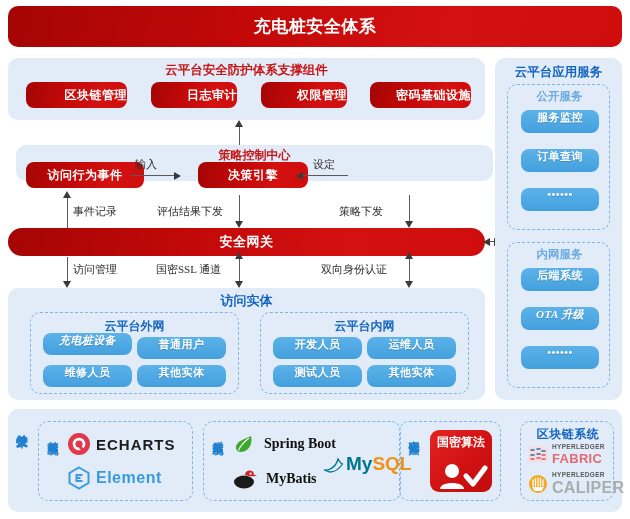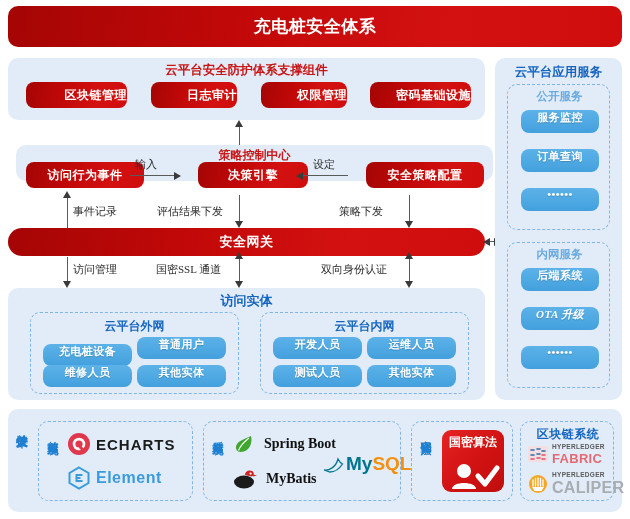--- a/index.html
+++ b/index.html
@@ -152,23 +152,20 @@
   <div class="arrow arrow-up" style="left:235px;top:120px;"></div>
 
   <div id="policy-panel" class="blue-panel">
     <div id="policy-title" class="panel-title-red">策略控制中心</div>
     <div class="red-pill" style="position:absolute;left:10px;top:17px;width:118px;height:26px;font-size:12px;border-radius:8px;">
       <span>访问行为事件</span>
     </div>
     <div class="red-pill" style="position:absolute;left:182px;top:17px;width:110px;height:26px;font-size:12px;border-radius:8px;">
       <span>决策引擎</span>
     </div>
-    <div class="red-pill" style="position:absolute;left:350px;top:17px;width:118px;height:26px;font-size:12px;border-radius:8px;">
-      <span>安全策略配置</span>
-    </div>
   </div>
 
   <div class="line-h" style="left:130px;top:175px;width:45px;"></div>
   <div class="arrow arrow-right" style="left:174px;top:171.5px;"></div>
   <span class="edge-label" style="left:135px;top:157px;">输入</span>
 
   <div class="line-h" style="left:300px;top:175px;width:48px;"></div>
   <div class="arrow arrow-left" style="left:296px;top:171.5px;"></div>
   <span class="edge-label" style="left:313px;top:157px;">设定</span>
 
@@ -204,21 +201,21 @@
   <div class="line-v" style="left:409px;top:256px;height:30px;"></div>
   <div class="arrow arrow-up" style="left:405px;top:252px;"></div>
   <div class="arrow arrow-down" style="left:405px;top:281px;"></div>
   <span class="edge-label" style="left:321px;top:262px;">双向身份认证</span>
 
   <div id="entity-panel" class="blue-panel">
     <div id="entity-title" class="panel-title-blue">访问实体</div>
 
     <div class="entity-group dash-box" style="left:22px;width:209px;">
       <div class="entity-group-title panel-title-blue">云平台外网</div>
-      <div class="blue-pill entity-pill" style="left:12px;top:31px;">
+      <div class="blue-pill entity-pill" style="left:12px;top:20px;font-style:italic;">
         <span>充电桩设备</span>
       </div>
       <div class="blue-pill entity-pill" style="left:106px;top:24px;">
         <span>普通用户</span>
       </div>
       <div class="blue-pill entity-pill" style="left:12px;top:52px;">
         <span>维修人员</span>
       </div>
       <div class="blue-pill entity-pill" style="left:106px;top:52px;">
         <span>其他实体</span>
@@ -322,21 +319,21 @@
 
       <div class="logo-row" style="left:118px;top:31px;">
         <svg width="22" height="20" viewBox="0 0 22 20">
           <path d="M2 16 C7 17 14 13 16 5 C17 7 18.5 9 20.5 10 C18.5 13 14 18 8 18 Z" fill="none" stroke="#00758f" stroke-width="1.3"></path>
         </svg>
         <span class="logo-txt" style="font-size:19px;color:#00758f;margin-left:2px;">My</span>
         <span class="logo-txt" style="font-size:19px;color:#f29111;">SQL</span>
       </div>
     </div>
 
-    <div class="tech-group dash-box" style="left:403px;width:102px;">
+    <div class="tech-group dash-box" style="left:391px;width:102px;">
       <div class="tech-vlabel-inner vtext">密码算法</div>
       <div class="gm-icon" style="left:30px;top:8px;width:62px;height:62px;">
         <div class="gm-icon-text">国密算法</div>
         <svg width="62" height="30" viewBox="0 0 62 30" style="position:absolute;left:0;top:32px;">
           <circle cx="22" cy="9" r="7" fill="#ffffff"></circle>
           <path d="M10 27 C10 19 34 19 34 27 Z" fill="#ffffff"></path>
           <path d="M36 14 L43 22 L55 6" stroke="#ffffff" stroke-width="5" fill="none" stroke-linecap="round" stroke-linejoin="round"></path>
         </svg>
       </div>
     </div>

